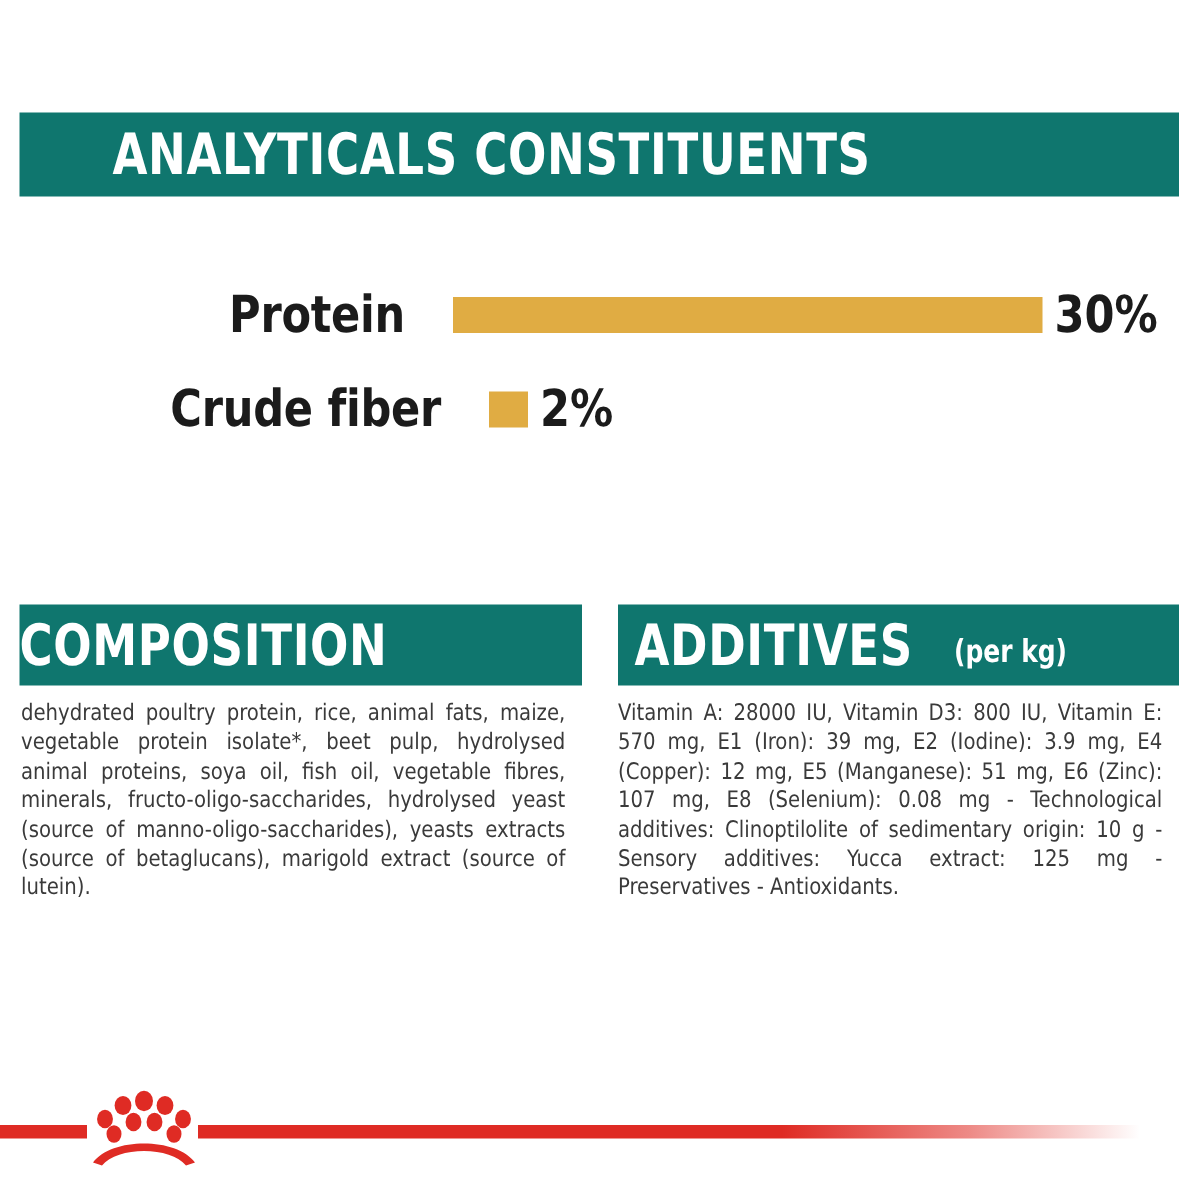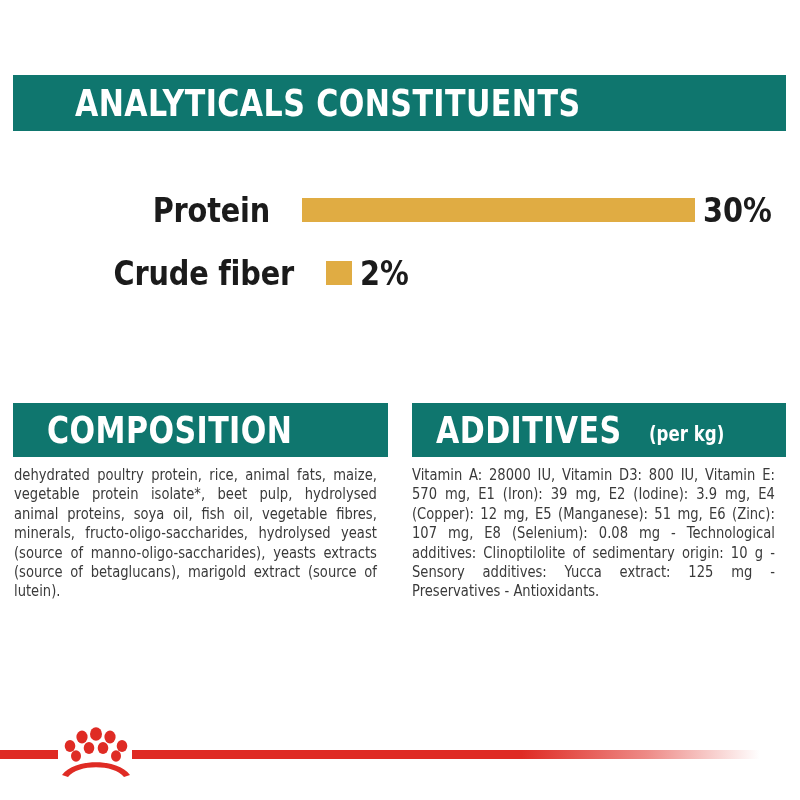--- a/index.html
+++ b/index.html
@@ -56,31 +56,30 @@
     padding-left: 62px;
   }
   #analyticals-bar .bar-title { font-size: 38px; }
 
   
   #composition-bar {
     left: 13px;
     top: 403px;
     width: 375px;
     height: 54px;
-    padding-left: 34px;
   }
   #composition-bar .bar-title { font-size: 38px; }
 
   
   #additives-bar {
     left: 412px;
     top: 403px;
     width: 374px;
     height: 54px;
-    padding-left: 24px;
+    padding-left: 11px;
   }
   #additives-bar .bar-title { font-size: 38px; }
   #additives-bar .bar-sub {
     font-size: 21px;
     margin-left: 2px;
     position: relative;
     top: 4px;
   }
 
   

